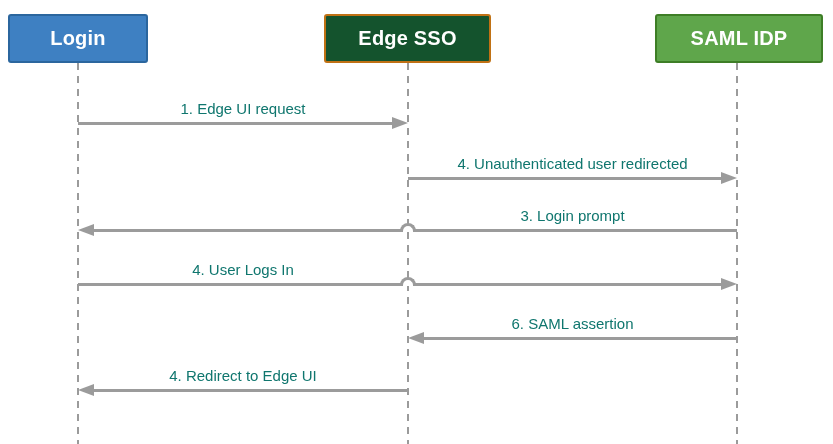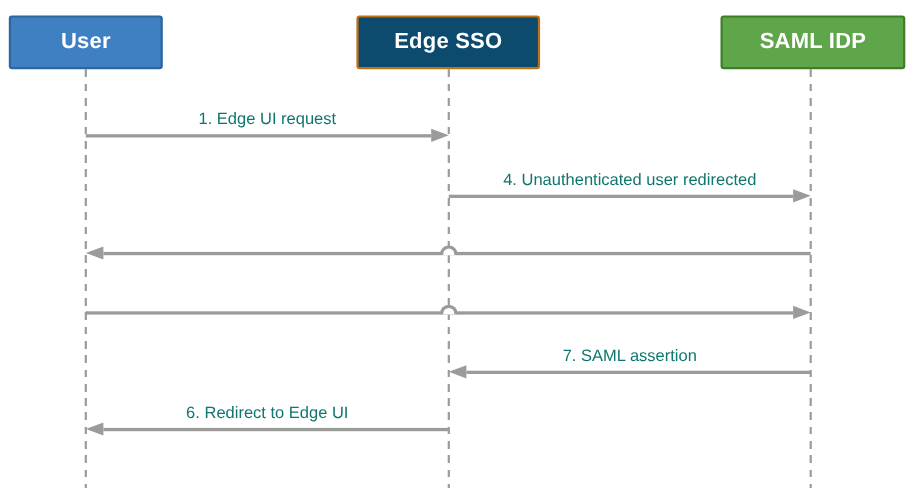--- a/index.html
+++ b/index.html
@@ -89,46 +89,48 @@
 </head>
 <body>
 
 <div class="diagram">
 
   <div class="lifeline lifeline-user"></div>
   <div class="lifeline lifeline-sso"></div>
   <div class="lifeline lifeline-idp"></div>
 
   <div class="actor-box actor-user" style="background-color: rgb(62, 128, 194); border-color: rgb(43, 102, 158);">
-    <span>User</span>
+    <span>Login</span>
   </div>
-  <div class="actor-box actor-sso" style="background-color: #0c4a6e; border-color: rgb(192, 113, 20);">
+  <div class="actor-box actor-sso" style="background-color: #14532d; border-color: rgb(192, 113, 20);">
     <span>Edge SSO</span>
   </div>
   <div class="actor-box actor-idp" style="background-color: rgb(95, 166, 75); border-color: rgb(62, 126, 38);">
     <span>SAML IDP</span>
   </div>
 
   <div class="msg-label" style="left:78px; width:330px; top:99px">1. Edge UI request</div>
   <div class="msg-line" style="left:78px; width:314px; top:122px"></div>
   <div class="arrowhead right" style="left:392px; top:117px"></div>
 
   <div class="msg-label" style="left:408px; width:329px; top:154px">4. Unauthenticated user redirected</div>
   <div class="msg-line" style="left:408px; width:313px; top:177px"></div>
   <div class="arrowhead right" style="left:721px; top:172px"></div>
 
+  <div class="msg-label" style="left:408px; width:329px; top:206px">3. Login prompt</div>
   <div class="msg-line" style="left:94px; width:643px; top:229px"></div>
   <div class="arrowhead left" style="left:78px; top:224px"></div>
   <div class="line-hop" style="left:400px; top:223px"></div>
 
+  <div class="msg-label" style="left:78px; width:330px; top:260px">4. User Logs In</div>
   <div class="msg-line" style="left:78px; width:643px; top:283px"></div>
   <div class="arrowhead right" style="left:721px; top:278px"></div>
   <div class="line-hop" style="left:400px; top:277px"></div>
 
-  <div class="msg-label" style="left:408px; width:329px; top:314px">7. SAML assertion</div>
+  <div class="msg-label" style="left:408px; width:329px; top:314px">6. SAML assertion</div>
   <div class="msg-line" style="left:424px; width:313px; top:337px"></div>
   <div class="arrowhead left" style="left:408px; top:332px"></div>
 
-  <div class="msg-label" style="left:78px; width:330px; top:366px">6. Redirect to Edge UI</div>
+  <div class="msg-label" style="left:78px; width:330px; top:366px">4. Redirect to Edge UI</div>
   <div class="msg-line" style="left:94px; width:314px; top:389px"></div>
   <div class="arrowhead left" style="left:78px; top:384px"></div>
 
 </div>
 
 </body></html>

